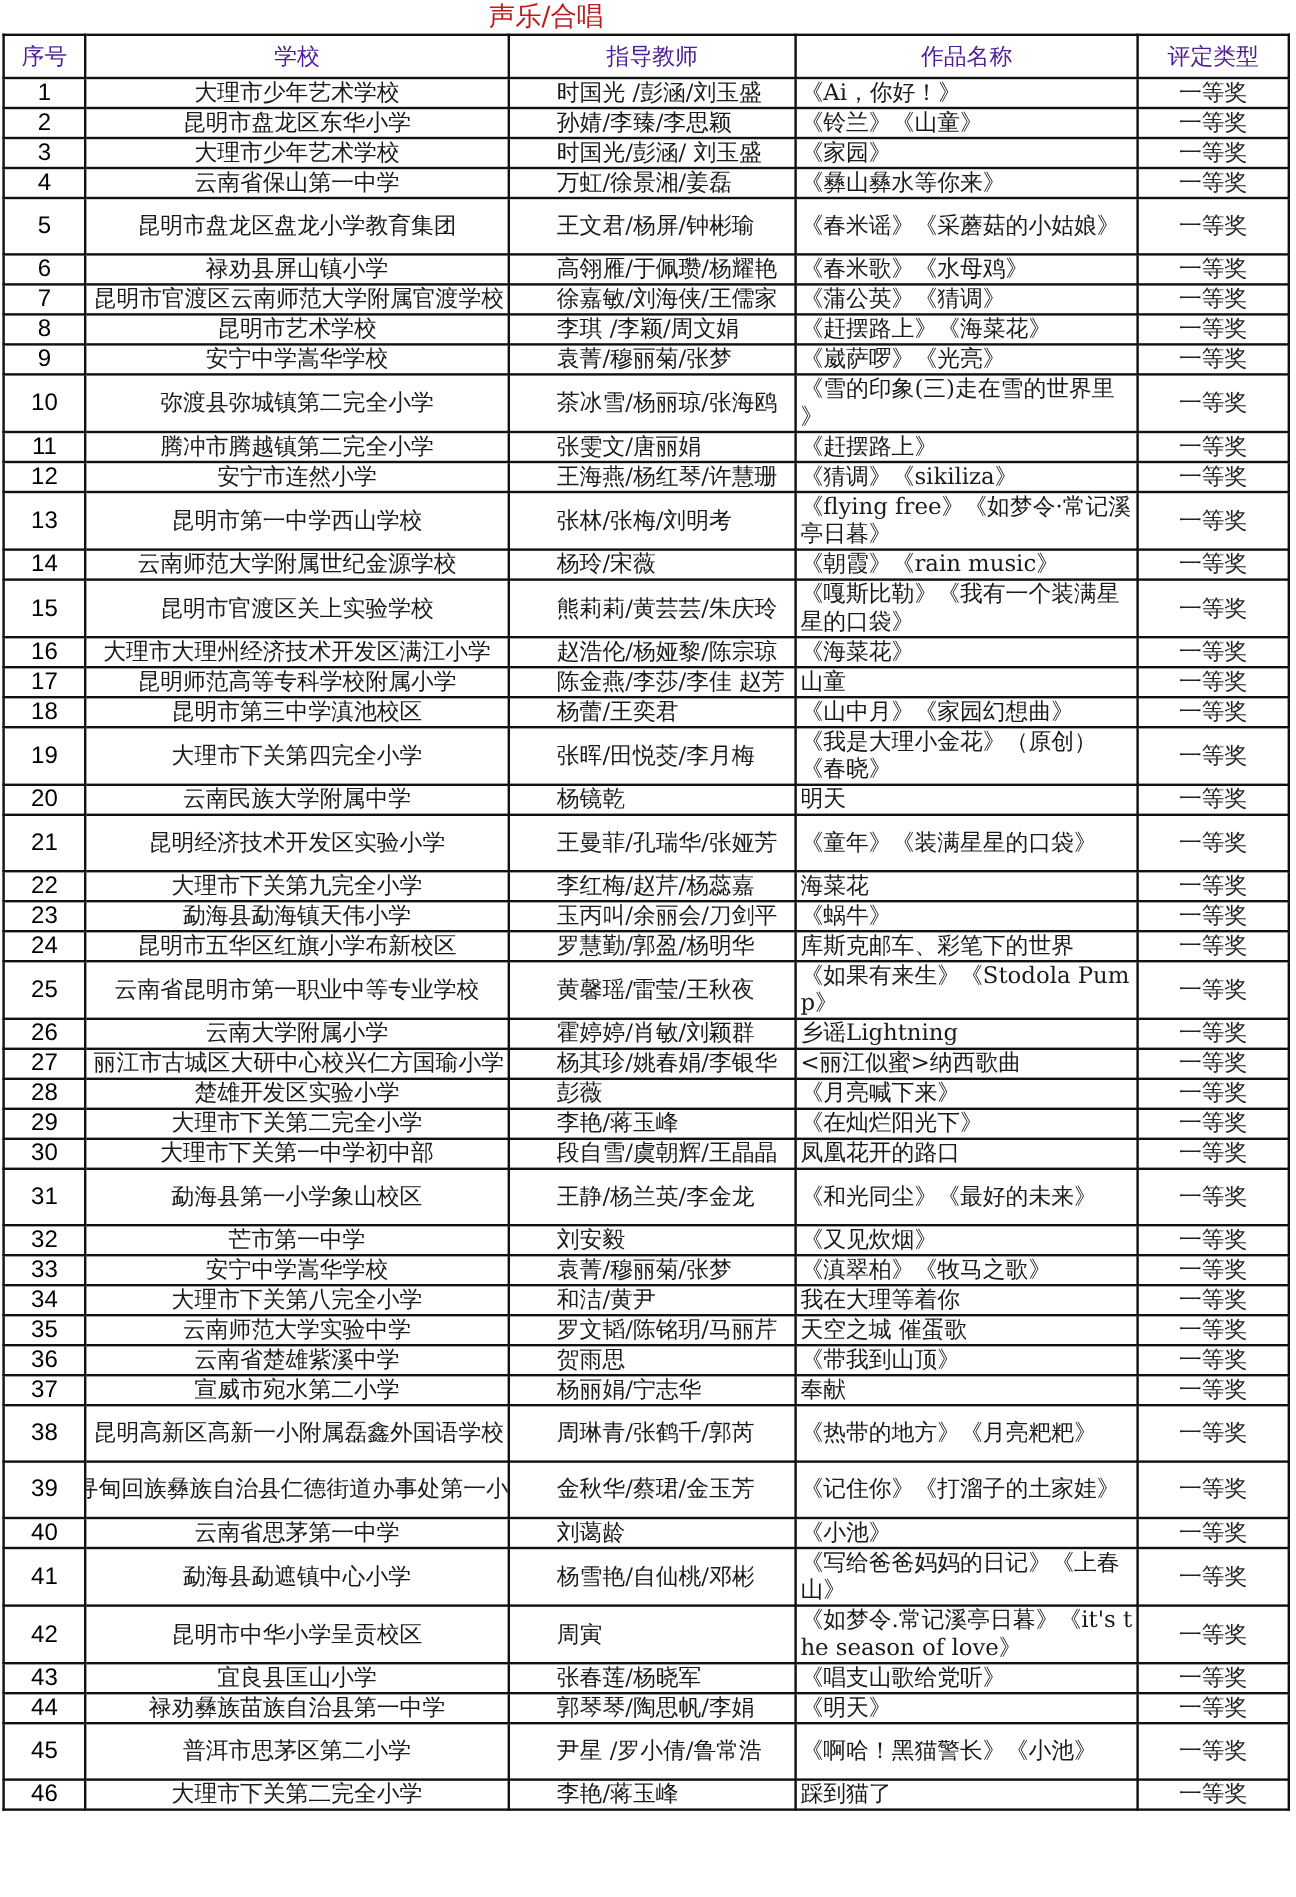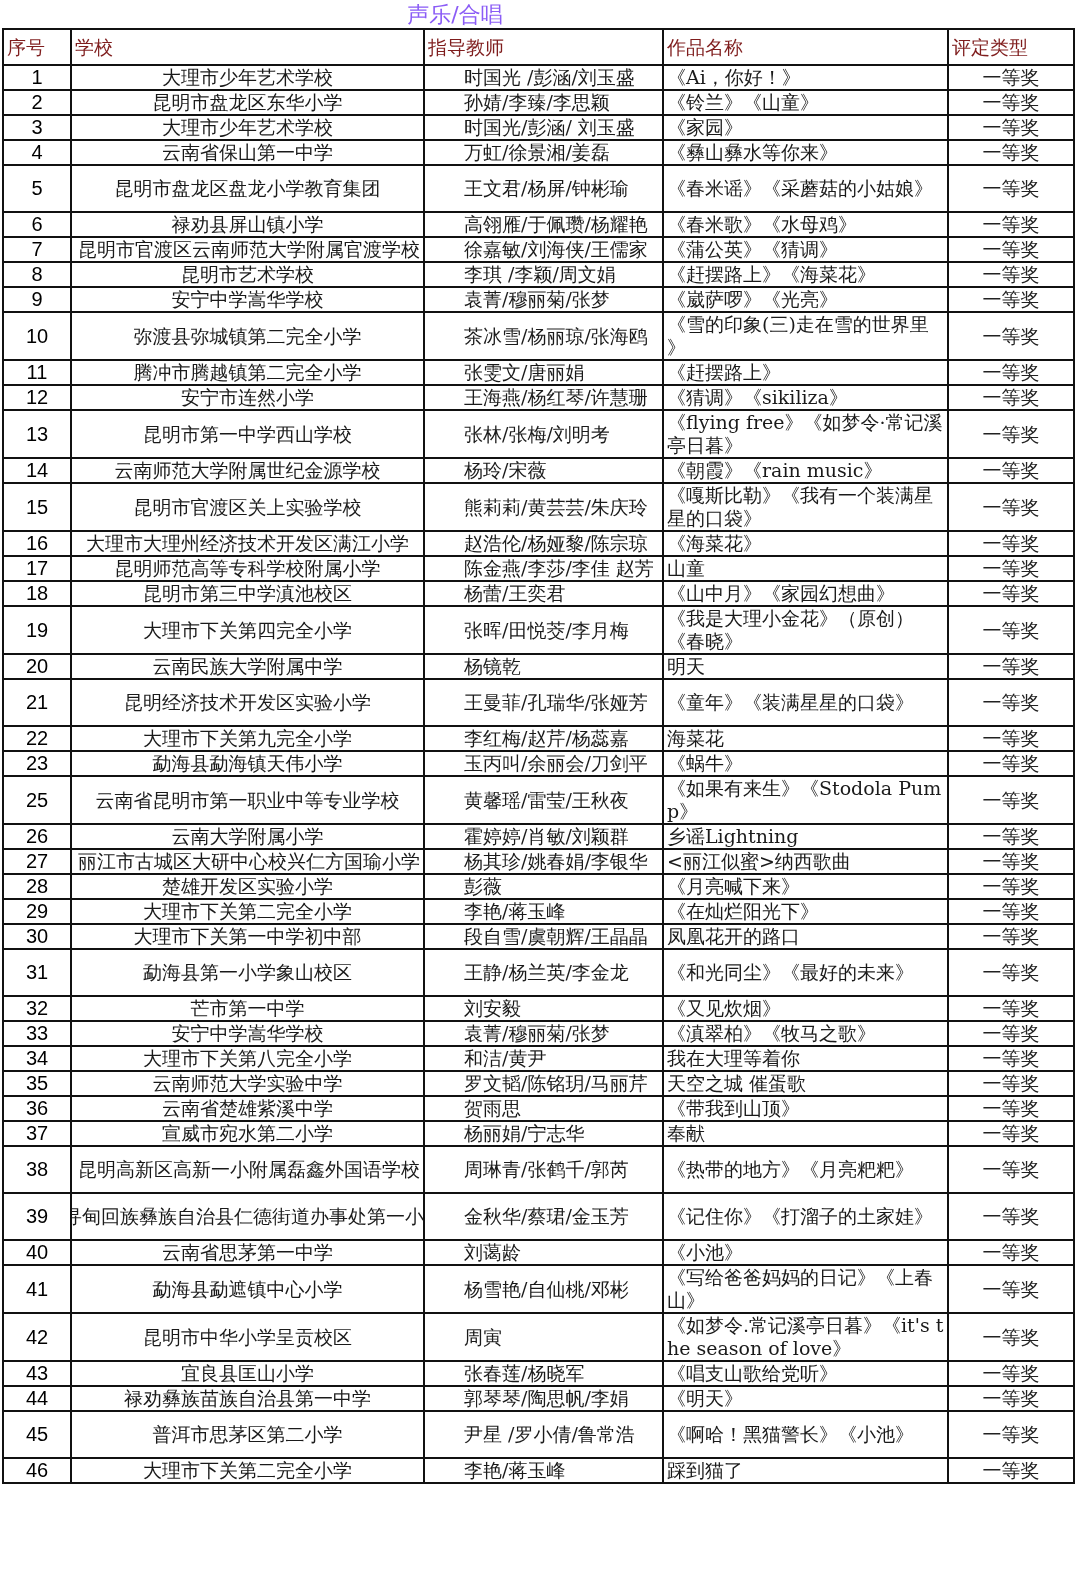--- a/index.html
+++ b/index.html
@@ -5,42 +5,42 @@
   html, body { margin: 0; padding: 0; background: #ffffff; }
   body {
     width: 1080px; height: 1581px; position: relative; overflow: hidden;
     font-family: "DejaVu Serif", "Liberation Serif", serif;
     color: #111;
   }
   .title {
     position: absolute; left: 0; top: 0; width: 884px; height: 28px;
     text-align: center; font-size: 22px; line-height: 30px;
     font-family: "DejaVu Sans", "Liberation Sans", sans-serif;
-    color: #8b5cf6;
+    color: #b91c1c;
     padding-left: 0;
   }
   .title span { display: inline-block; margin-left: 26px; }
   table {
     position: absolute; left: 2px; top: 28px;
     border-collapse: collapse; table-layout: fixed;
     width: 1071px;
   }
   td, th {
     border: 2px solid #111;
     padding: 0 3px;
     font-size: 19px;
     line-height: 23px;
     overflow: hidden;
     white-space: nowrap;
     font-weight: normal;
     color: #1a1a1a;
   }
   th {
     font-family: "DejaVu Sans", "Liberation Sans", sans-serif;
-    font-size: 19px; height: 34px; text-align: left; color: #7f1d1d;
+    font-size: 19px; height: 34px; text-align: center; color: #4c1d95;
   }
   td.no {
     text-align: center; font-family: "Liberation Sans", "DejaVu Sans", sans-serif;
     font-size: 20px; color: #000;
   }
   td.school { text-align: center; text-overflow: clip; }
   td.school.overflow { text-align: right; direction: ltr; }
   td.school.overflow span { display: inline-block; margin-left: -12px; }
   td.teacher { text-align: left; padding-left: 39px; }
   td.work { white-space: normal; word-break: break-all; line-height: 23px; }
@@ -225,20 +225,27 @@
         <td class="work">海菜花</td>
         <td class="award">一等奖</td>
       </tr>
       <tr class="h1">
         <td class="no">23</td>
         <td class="school">勐海县勐海镇天伟小学</td>
         <td class="teacher">玉丙叫/余丽会/刀剑平</td>
         <td class="work">《蜗牛》</td>
         <td class="award">一等奖</td>
       </tr>
+      <tr class="h1">
+        <td class="no">24</td>
+        <td class="school">昆明市五华区红旗小学布新校区</td>
+        <td class="teacher">罗慧勤/郭盈/杨明华</td>
+        <td class="work">库斯克邮车、彩笔下的世界</td>
+        <td class="award">一等奖</td>
+      </tr>
       <tr class="h2">
         <td class="no">25</td>
         <td class="school">云南省昆明市第一职业中等专业学校</td>
         <td class="teacher">黄馨瑶/雷莹/王秋夜</td>
         <td class="work">《如果有来生》《Stodola Pump》</td>
         <td class="award">一等奖</td>
       </tr>
       <tr class="h1">
         <td class="no">26</td>
         <td class="school">云南大学附属小学</td>

